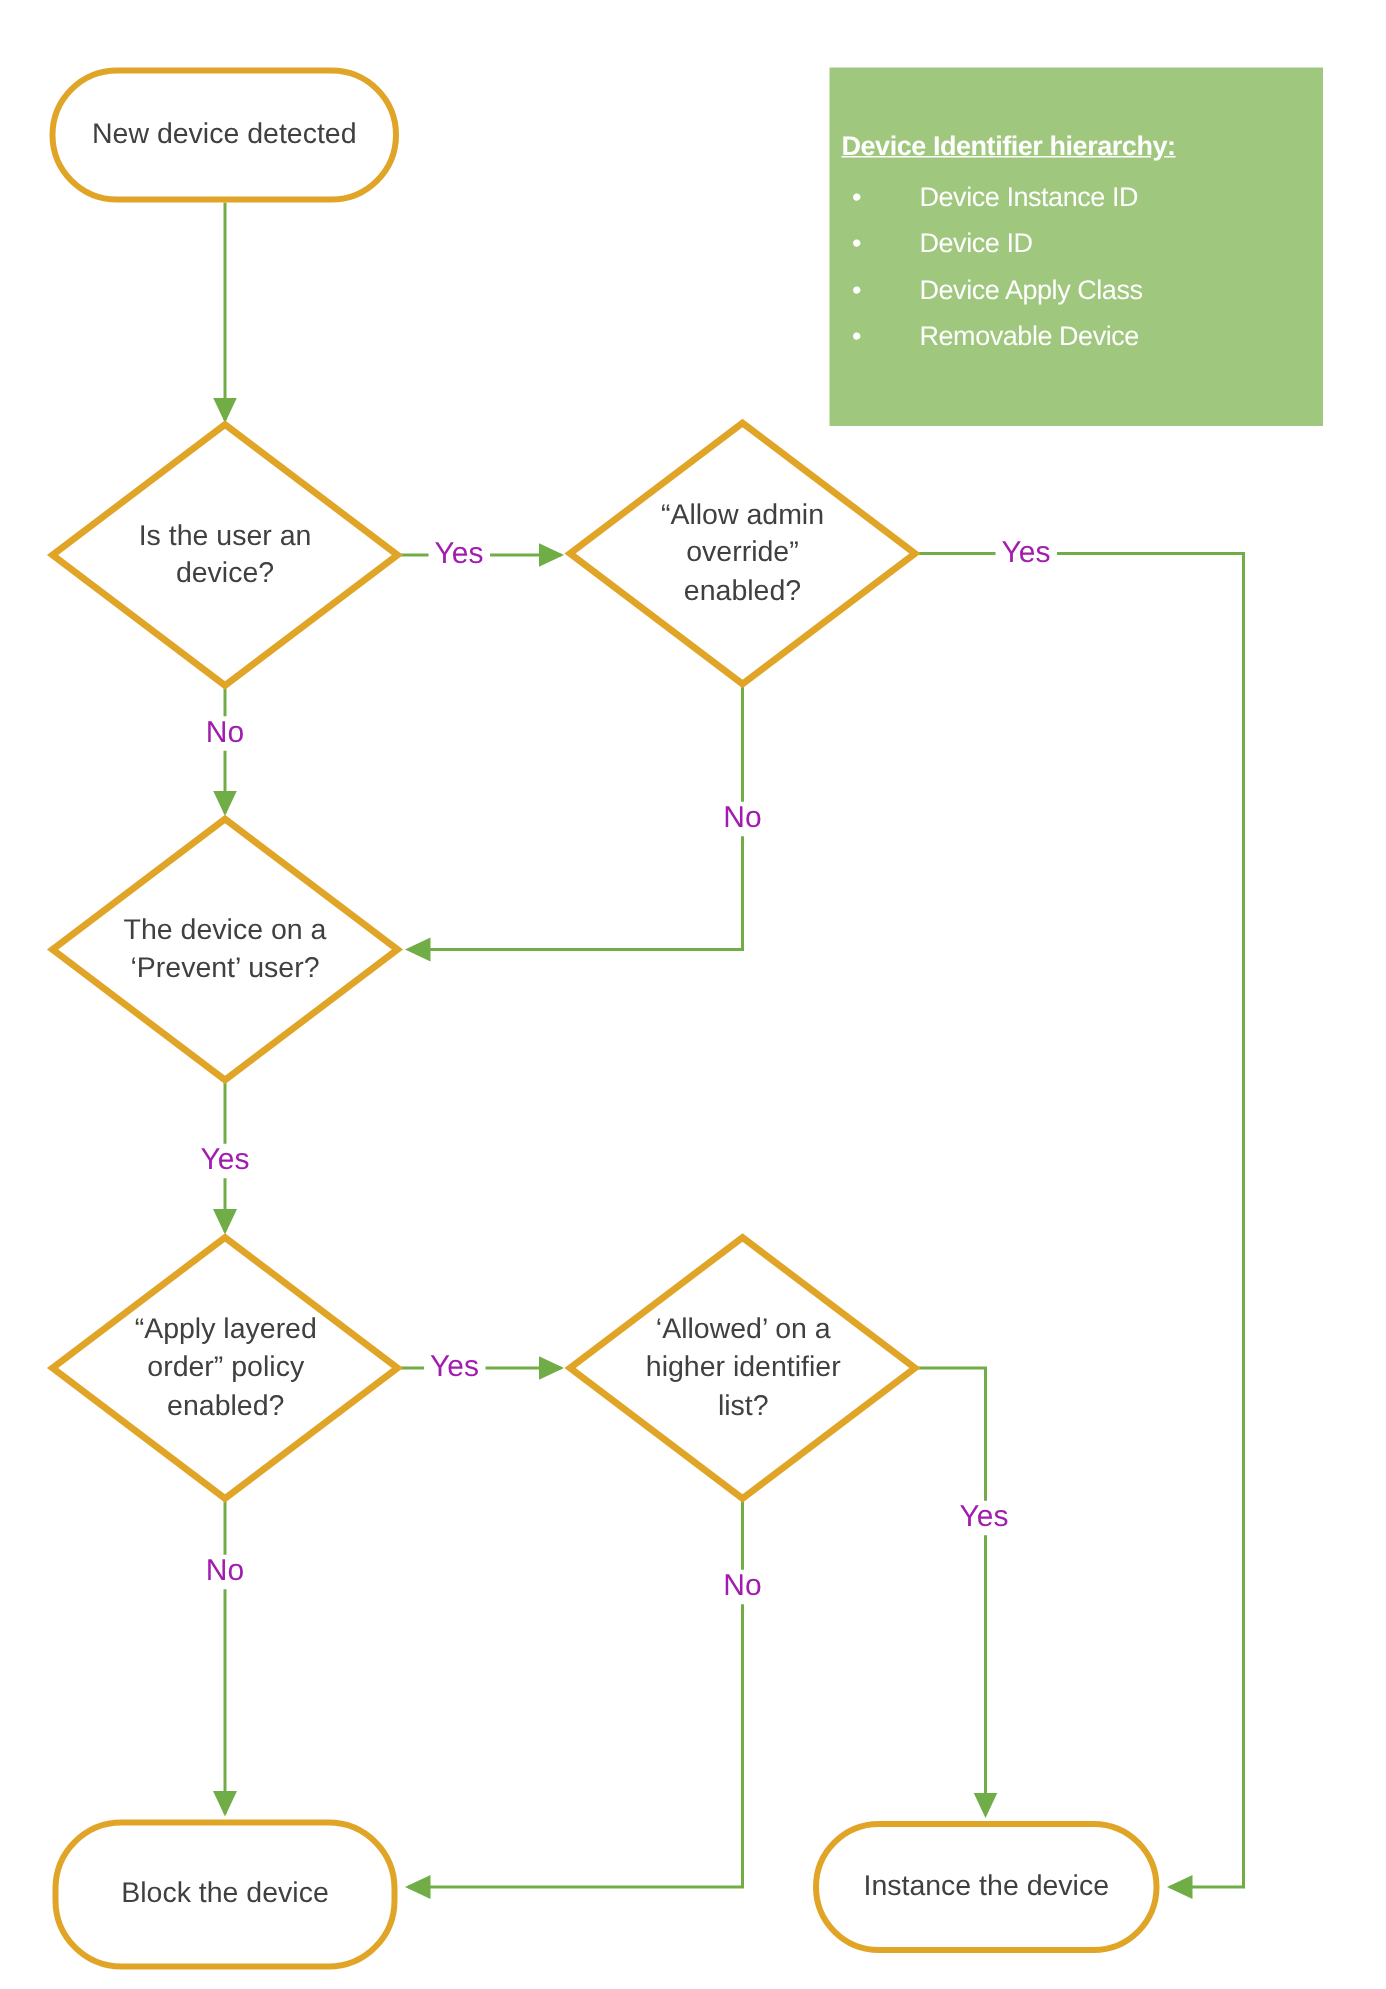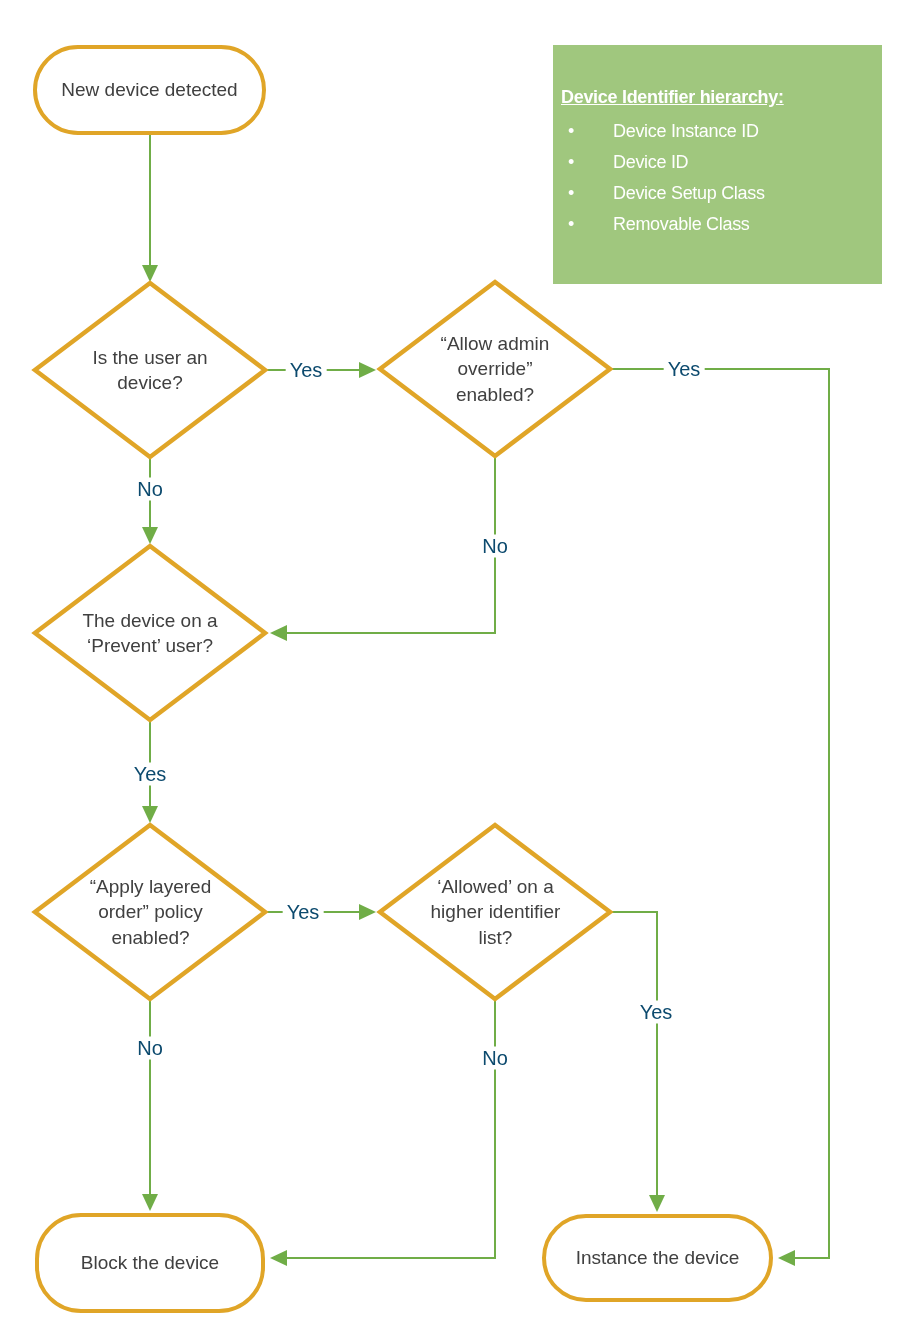--- a/index.html
+++ b/index.html
@@ -13,21 +13,21 @@
     text-align:center;color:#404040;font-size:19px;line-height:1.32;z-index:2;
   }
   .terminal{
     position:absolute;box-sizing:border-box;background:#ffffff;
     border:4px solid #E0A527;border-radius:46px;display:flex;
     align-items:center;justify-content:center;text-align:center;
     color:#404040;font-size:19px;z-index:1;
   }
   .edge-label{
     position:absolute;transform:translate(-50%,-50%);background:#ffffff;
-    color:#0c4a6e;font-size:20px;padding:0 4px;z-index:3;white-space:nowrap;
+    color:#a21caf;font-size:20px;padding:0 4px;z-index:3;white-space:nowrap;
   }
   .info-box{
     position:absolute;left:553px;top:45px;width:329px;height:239px;
     box-sizing:border-box;background:#A0C77E;color:#ffffff;z-index:1;
     padding:42px 10px 0 8px;letter-spacing:-0.3px;
   }
   .info-title{
     font-size:18px;font-weight:bold;text-decoration:underline;margin:0 0 8px 0;
   }
   .info-list{list-style:none;margin:0;padding:0;font-size:18px;}
@@ -101,22 +101,22 @@
       <li>
         <span class="bullet">•</span>
         <span>Device Instance ID</span>
       </li>
       <li>
         <span class="bullet">•</span>
         <span>Device ID</span>
       </li>
       <li>
         <span class="bullet">•</span>
-        <span>Device Setup Class</span>
+        <span>Device Apply Class</span>
       </li>
       <li>
         <span class="bullet">•</span>
-        <span>Removable Class</span>
+        <span>Removable Device</span>
       </li>
     </ul>
   </div>
 
 </div>
 
 </body></html>

